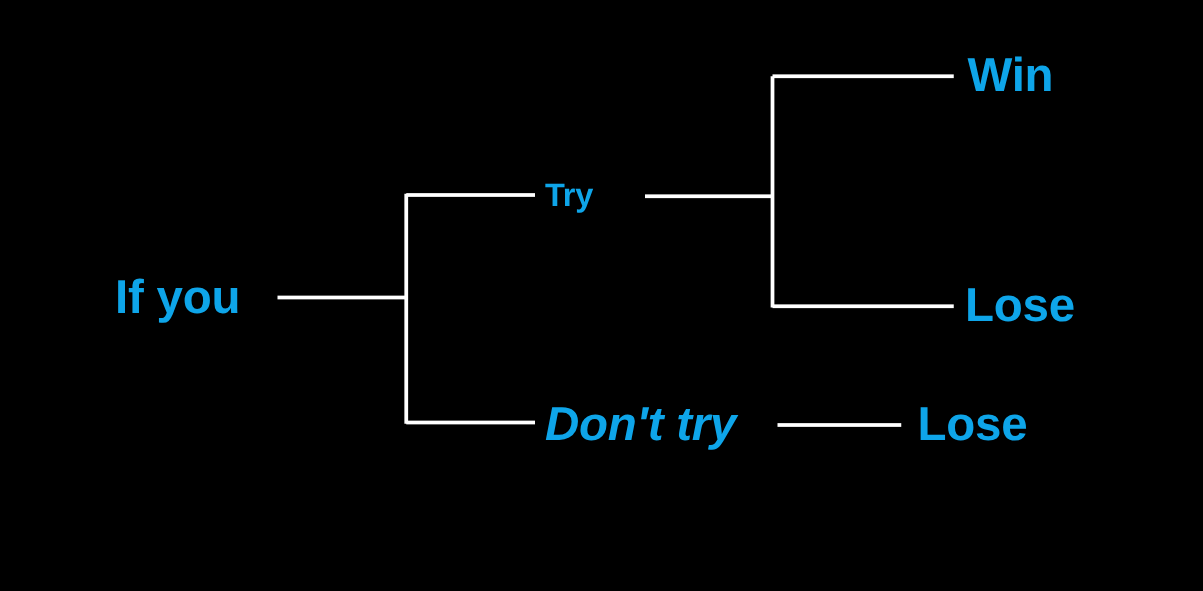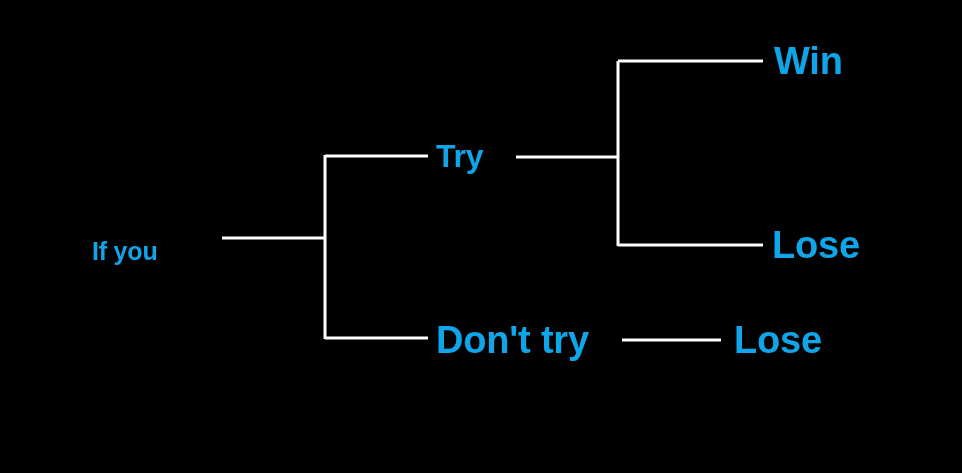--- a/index.html
+++ b/index.html
@@ -36,25 +36,25 @@
     transform: translateY(-50%);
   }
   .edge-v {
     position: absolute;
     background: #ffffff;
     width: 3px;
     transform: translateX(-50%);
   }
 
   
-  #label-root      { left: 92px;  top: 251px; font-size: 25px; }
+  #label-root      { left: 92px;  top: 238px; font-size: 38px; }
 
   
-  #label-try       { left: 436px; top: 156px; font-size: 32px; }
-  #label-dont-try  { left: 436px; top: 340px; font-size: 38px; }
+  #label-try       { left: 436px; top: 156px; font-size: 26px; }
+  #label-dont-try  { left: 436px; top: 340px; font-size: 38px; font-style: italic; }
 
   
   #label-win       { left: 774px; top: 61px;  font-size: 38px; }
   #label-lose-try  { left: 772px; top: 245px; font-size: 38px; }
   #label-lose-dont { left: 734px; top: 340px; font-size: 38px; }
 
   
   #edge-root-stem  { left: 222px; top: 238px; width: 104px; }
   #edge-split1-bar { left: 325px; top: 155px; height: 184px; }
   #edge-split1-try { left: 325px; top: 156px; width: 103px; }

